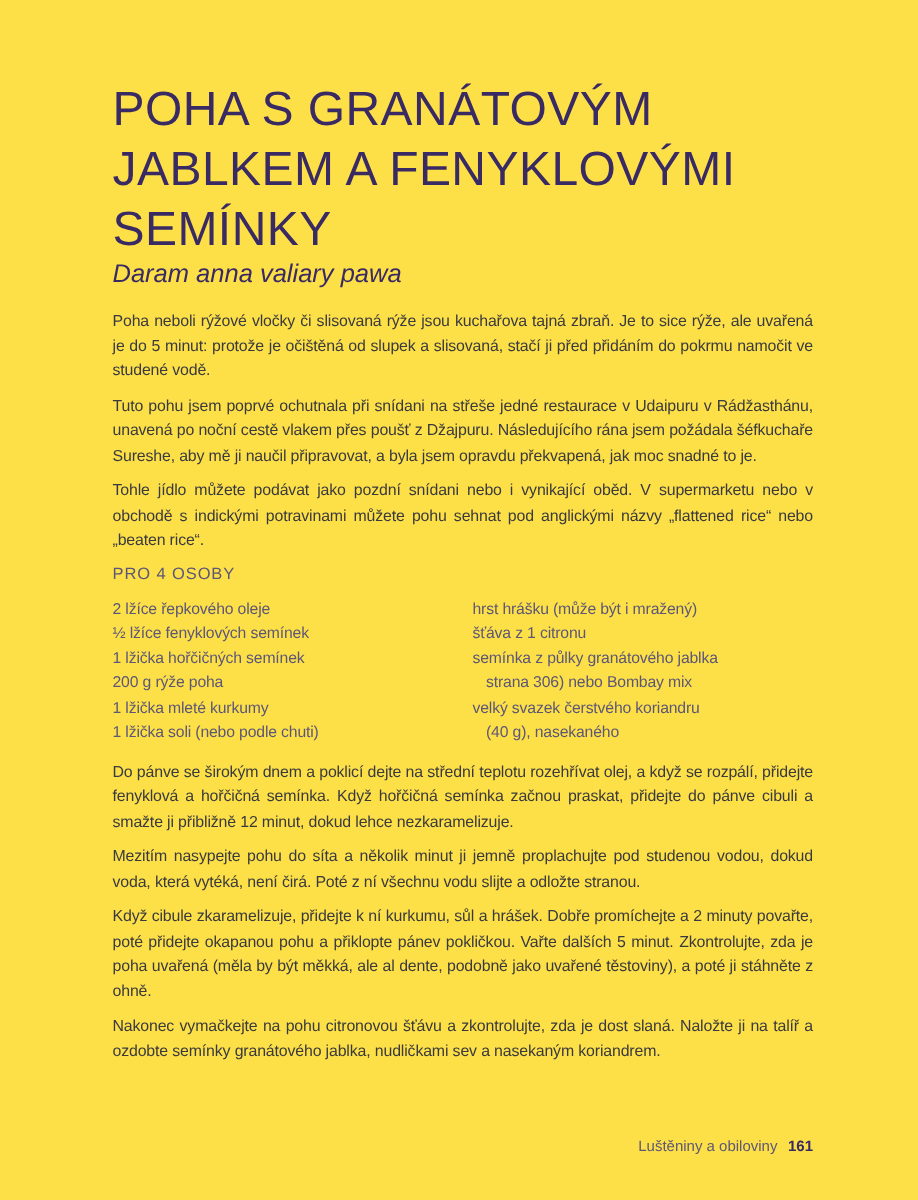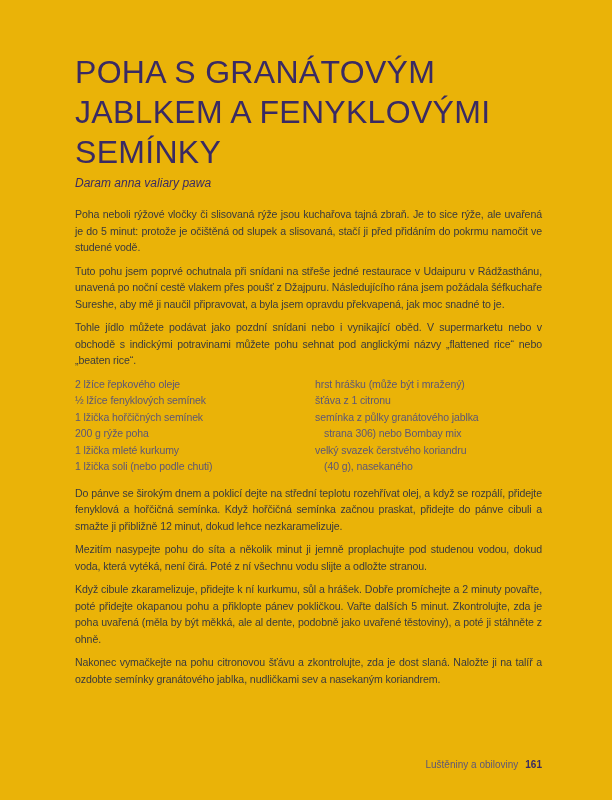--- a/index.html
+++ b/index.html
@@ -4,21 +4,21 @@
 <style>
   html, body {
     margin: 0;
     padding: 0;
     background: #ffffff;
   }
   .page {
     position: relative;
     width: 612px;
     height: 800px;
-    background: #eab308;
+    background: #fde047;
     overflow: hidden;
     font-family: "Liberation Sans", sans-serif;
   }
   .content {
     position: absolute;
     left: 75px;
     top: 0;
     width: 467px;
   }
   h1.title {
@@ -26,21 +26,21 @@
     padding: 0;
     font-size: 32px;
     line-height: 40px;
     font-weight: normal;
     letter-spacing: 0.3px;
     color: #3a2a63;
   }
   h1.title span { display: block; }
   .subtitle {
     font-style: italic;
-    font-size: 12px;
+    font-size: 17px;
     line-height: 22px;
     color: #3a2a63;
     margin-bottom: 12px;
   }
   p.body {
     margin: 0 0 7px 0;
     font-size: 10.6px;
     line-height: 16.5px;
     letter-spacing: -0.1px;
     color: #3a3a3e;
@@ -96,20 +96,21 @@
       <span>JABLKEM A FENYKLOVÝMI</span>
       <span>SEMÍNKY</span>
     </h1>
 
     <div class="subtitle">Daram anna valiary pawa</div>
 
     <p class="body">Poha neboli rýžové vločky či slisovaná rýže jsou kuchařova tajná zbraň. Je to sice rýže, ale uvařená je do 5 minut: protože je očištěná od slupek a slisovaná, stačí ji před přidáním do pokrmu namočit ve studené vodě.</p>
     <p class="body">Tuto pohu jsem poprvé ochutnala při snídani na střeše jedné restaurace v Udaipuru v Rádžasthánu, unavená po noční cestě vlakem přes poušť z Džajpuru. Následujícího rána jsem požádala šéfkuchaře Sureshe, aby mě ji naučil připravovat, a byla jsem opravdu překvapená, jak moc snadné to je.</p>
     <p class="body">Tohle jídlo můžete podávat jako pozdní snídani nebo i vynikající oběd. V supermarketu nebo v obchodě s indickými potravinami můžete pohu sehnat pod anglickými názvy „flattened rice“ nebo „beaten rice“.</p>
 
+    <div class="servings">PRO 4 OSOBY</div>
 
     <div class="ingredients">
       <div class="ing-col-left">
         <div class="ing">2 lžíce řepkového oleje</div>
         <div class="ing">½ lžíce fenyklových semínek</div>
         <div class="ing">1 lžička hořčičných semínek</div>
         <div class="ing">200 g rýže poha</div>
         <div class="ing">1 lžička mleté kurkumy</div>
         <div class="ing">1 lžička soli (nebo podle chuti)</div>
       </div>

